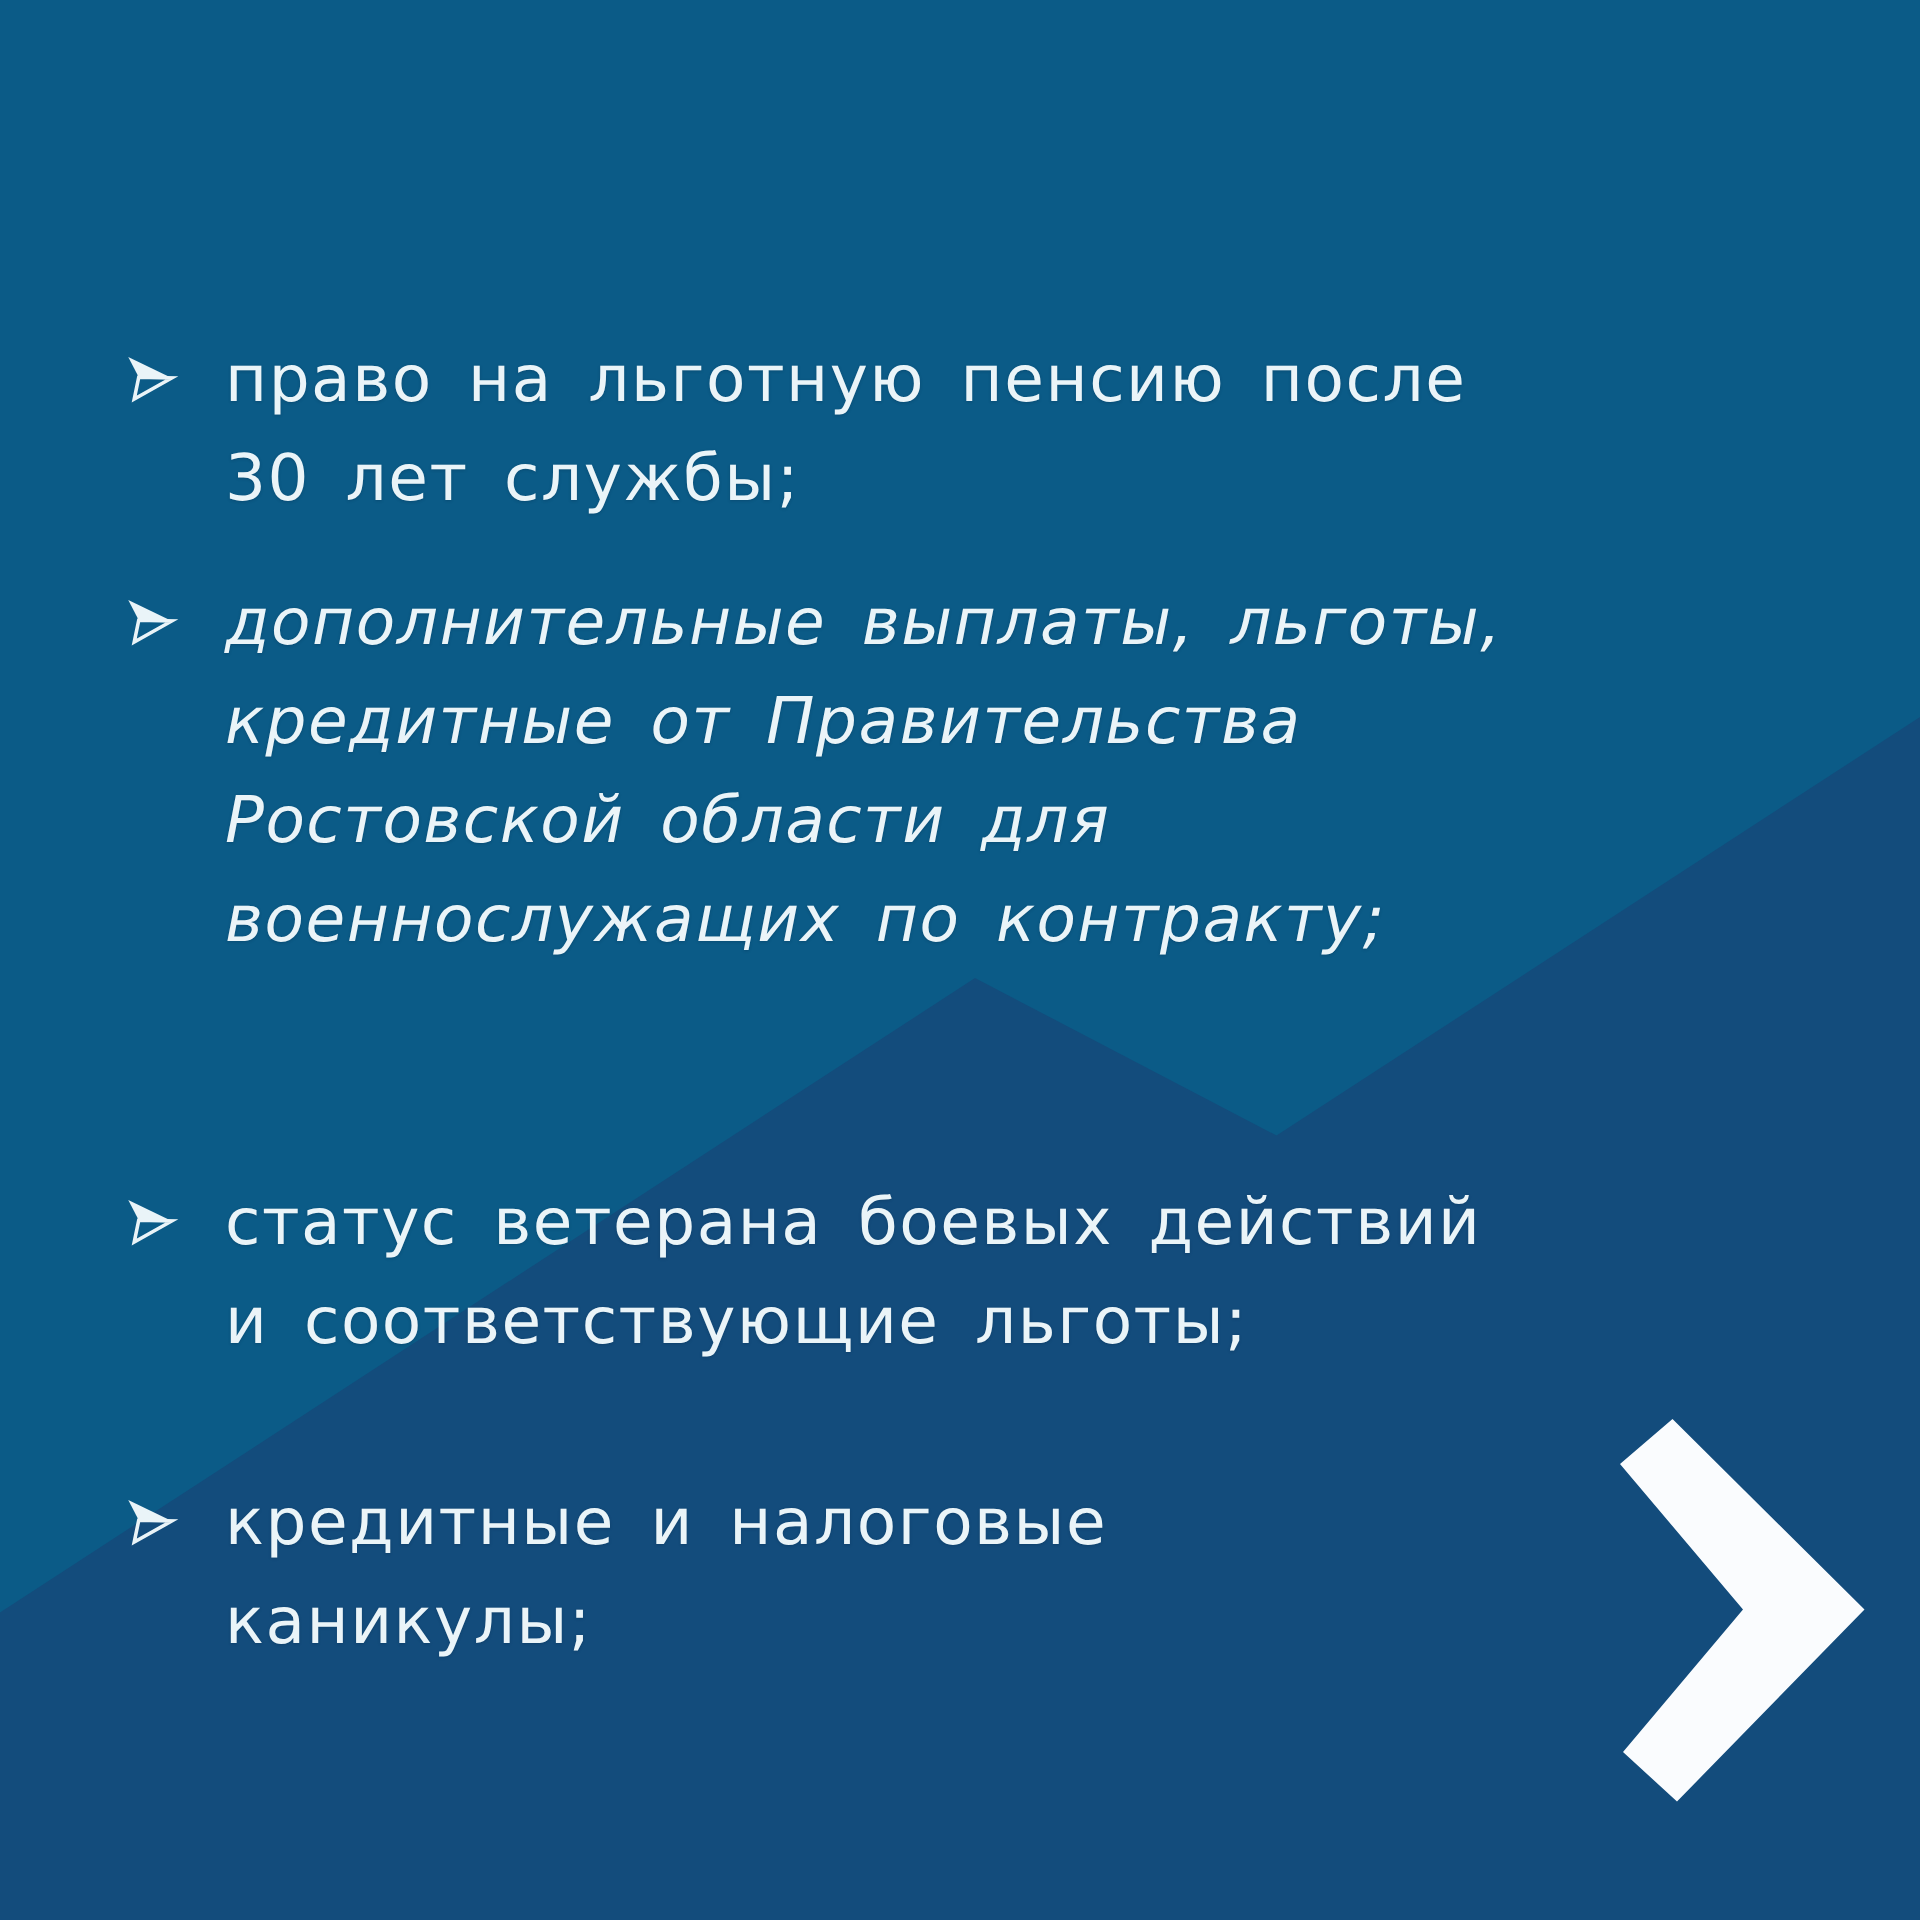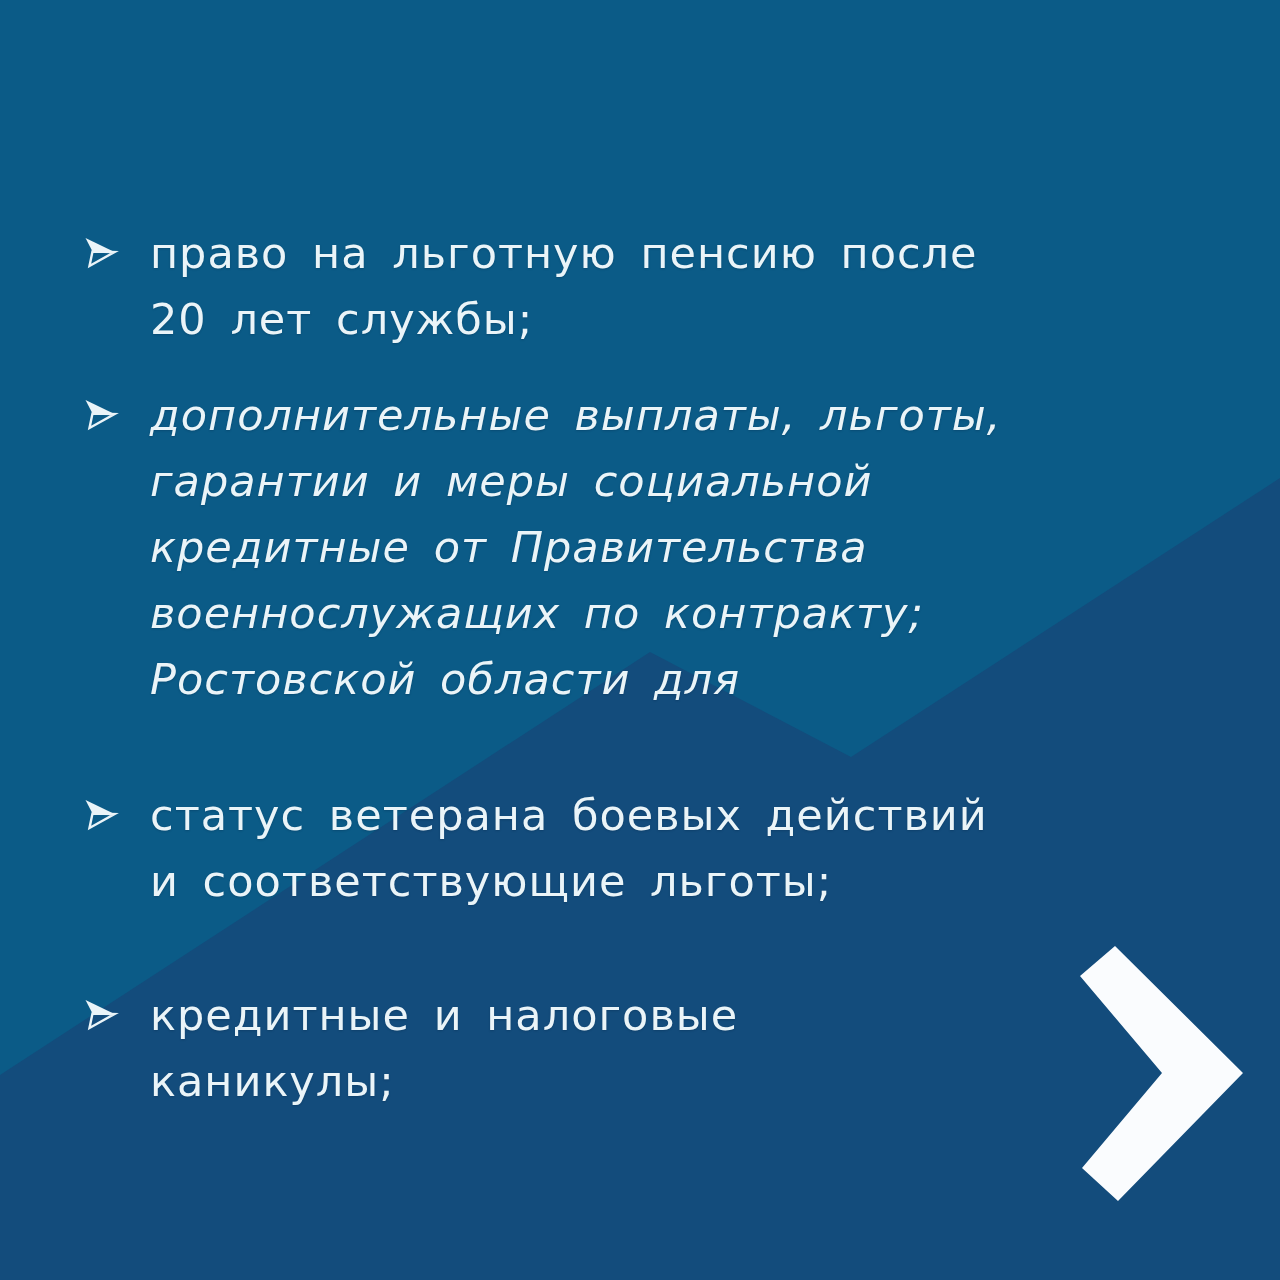--- a/index.html
+++ b/index.html
@@ -44,35 +44,34 @@
 
   <div class="bullets">
 
     <div class="bullet b1">
       <svg class="mark" viewBox="0 0 36 34" aria-hidden="true">
         <polygon class="facet-top" points="3,3 32,17 10,16.5"></polygon>
         <polygon class="facet-bottom" points="10,16.5 32,17 7,31"></polygon>
       </svg>
       <div class="lines">
         <div>право на льготную пенсию после</div>
-        <div>20 лет службы;</div>
+        <div>30 лет службы;</div>
       </div>
     </div>
 
     <div class="bullet b2">
       <svg class="mark" viewBox="0 0 36 34" aria-hidden="true">
         <polygon class="facet-top" points="3,3 32,17 10,16.5"></polygon>
         <polygon class="facet-bottom" points="10,16.5 32,17 7,31"></polygon>
       </svg>
       <div class="lines">
         <div>дополнительные выплаты, льготы,</div>
-        <div>гарантии и меры социальной</div>
         <div>кредитные от Правительства</div>
+        <div>Ростовской области для</div>
         <div>военнослужащих по контракту;</div>
-        <div>Ростовской области для</div>
       </div>
     </div>
 
     <div class="bullet b4">
       <svg class="mark" viewBox="0 0 36 34" aria-hidden="true">
         <polygon class="facet-top" points="3,3 32,17 10,16.5"></polygon>
         <polygon class="facet-bottom" points="10,16.5 32,17 7,31"></polygon>
       </svg>
       <div class="lines">
         <div>кредитные и налоговые</div>

